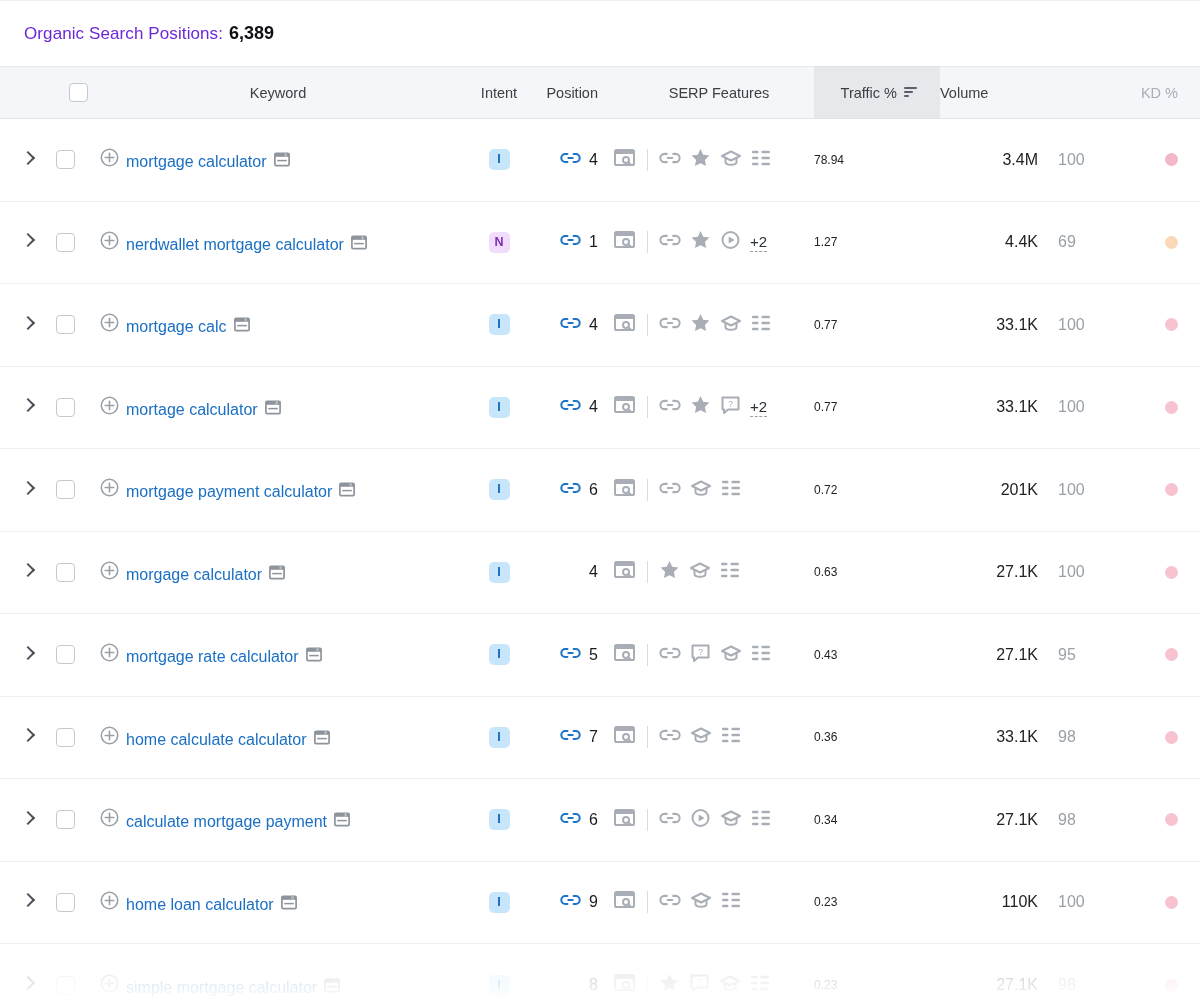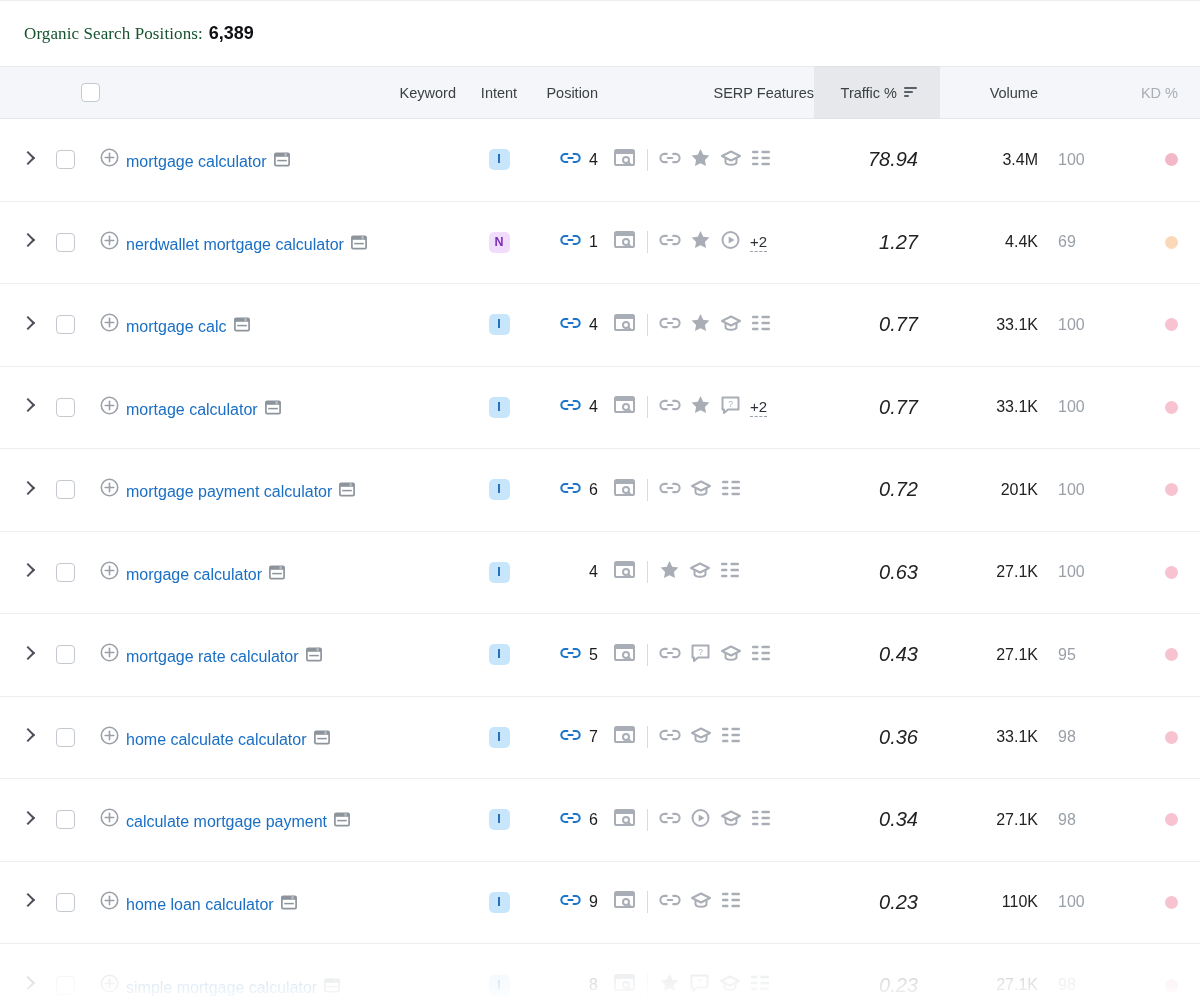--- a/index.html
+++ b/index.html
@@ -22,23 +22,22 @@
   
   .titlebar {
     height: 65px;
     display: flex;
     align-items: center;
     padding-left: 24px;
     background: #fff;
   }
   .title-text {
     font-size: 17px;
-    color: #14532d;
+    color: #6d28d9;
     letter-spacing: 0.1px;
-    font-family: Liberation Serif, serif;
   }
   .title-count {
     font-size: 18px;
     font-weight: bold;
     color: #0f1014;
   }
 
   
   table.kw-table {
     width: 1200px;
@@ -46,39 +45,39 @@
     table-layout: fixed;
   }
   thead tr.head-row {
     background: #f4f6f9;
     height: 52px;
   }
   thead th {
     font-weight: normal;
     font-size: 14.5px;
     color: #3c4043;
-    text-align: right;
+    text-align: center;
     vertical-align: middle;
     border-top: 1px solid #e8eaee;
     border-bottom: 1px solid #e3e6ea;
     padding: 0;
   }
   th.col-chevron { width: 56px; }
   th.col-check   { width: 44px; }
   th.col-keyword { width: 356px; }
   th.col-intent  { width: 86px; text-align: center; }
   th.col-position{ width: 72px; text-align: right; padding-right: 16px;}
   th.col-serp    { width: 200px; }
   th.col-traffic {
     width: 126px; text-align: right; padding-right: 22px;
     background: #e6e8ec;
     border-top: 1px solid #dfe2e6;
     border-bottom: 1px solid #dfe2e6;
   }
-  th.col-volume  { width: 118px; text-align: right; padding-right: 20px; }
+  th.col-volume  { width: 118px; text-align: left; padding-right: 20px; }
   th.col-kd      { width: 142px; text-align: right; padding-right: 22px; color:#a9adb4; }
 
   .th-inner { display:flex; align-items:center; gap:7px; }
   .th-inner.right { justify-content: flex-end; }
   .sort-icon { display:inline-block; }
 
   tbody tr.kw-row {
     height: 82.5px;
     background: #fff;
     border-bottom: 1px solid #eceef1;
@@ -169,21 +168,21 @@
   }
   .more-badge {
     font-size: 15px;
     color: #2b3138;
     border-bottom: 1.6px dashed #9aa0a8;
     padding-bottom: 1px;
     cursor: pointer;
   }
 
   
-  .cell-traffic { text-align: right; padding-right: 22px; font-size: 20px; font-style: italic; }
+  .cell-traffic { padding-right: 22px; font-size: 12px; }
   .cell-volume  { text-align: right; padding-right: 20px; font-size: 16px; }
   .cell-kd      { text-align: right; padding-right: 22px; }
   .kd-wrap { display:flex; align-items:center; justify-content:space-between; gap:11px; }
   .kd-num { font-size: 16px; color: #9aa0a8; }
   .kd-dot {
     display:inline-block;
     width: 13px; height: 13px;
     border-radius: 50%;
   }
 

